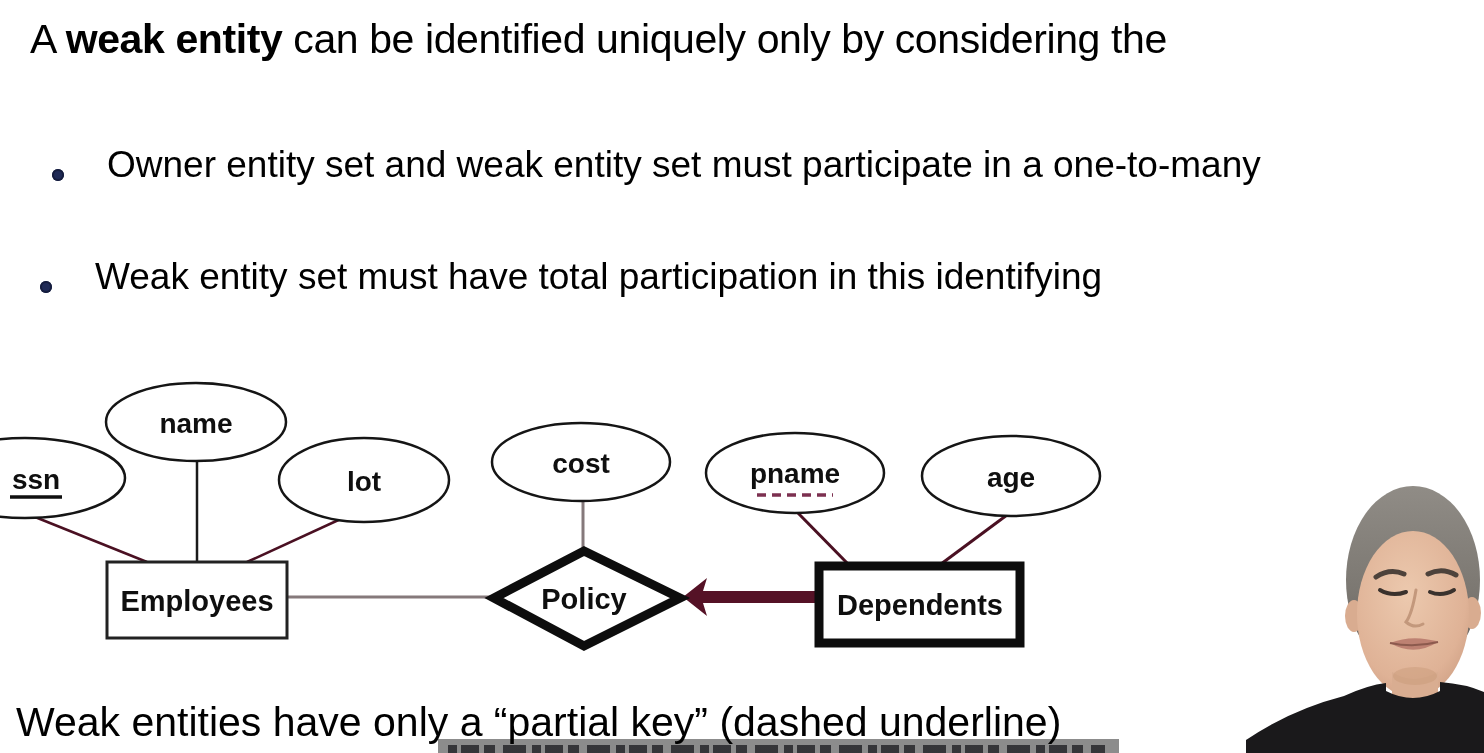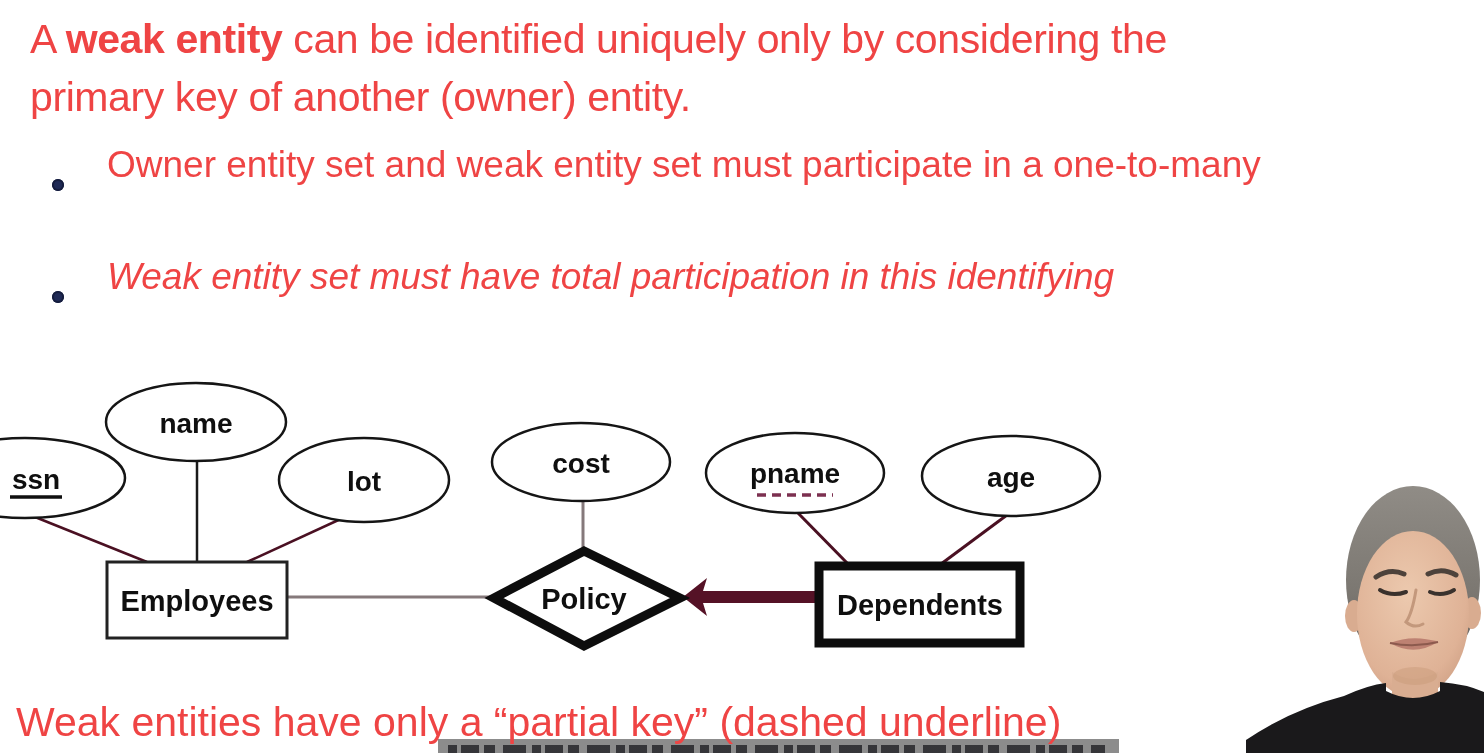--- a/index.html
+++ b/index.html
@@ -1,23 +1,23 @@
 <!DOCTYPE html>
 <html><head>
 <meta charset="utf-8">
 <style>
   html,body{margin:0;padding:0;background:#ffffff;}
   .stage{
     position:relative;width:1484px;height:753px;background:#ffffff;overflow:hidden;
-    font-family:"Liberation Sans",sans-serif;color:#ef4444;
+    font-family:"Liberation Sans",sans-serif;color:#000000;
   }
   .title{position:absolute;left:30px;top:10px;font-size:41px;line-height:58px;
          letter-spacing:-0.4px;white-space:nowrap;}
   .title b{font-weight:700;}
-  .bullet{position:absolute;display:flex;align-items:flex-end;}
+  .bullet{position:absolute;display:flex;align-items:center;}
   .bullet-dot{width:12px;height:12px;border-radius:50%;background:#1f2a56;
               box-shadow:inset 0 0 0 2px #151d3e;margin-top:20px;flex:0 0 auto;}
   .bullet-text{margin-left:43px;font-size:37px;line-height:53px;white-space:nowrap;}
   .footer-line{position:absolute;left:16px;top:699px;font-size:41px;white-space:nowrap;z-index:3;}
   .diagram-svg{position:absolute;left:0;top:370px;z-index:1;}
   .caption-bar{position:absolute;left:438px;top:739px;width:681px;height:14px;
                background:#8c8c8c;z-index:2;}
   .caption-marks{position:absolute;left:10px;right:14px;top:6px;height:8px;opacity:.85;
     background:
       repeating-linear-gradient(90deg,
@@ -28,31 +28,30 @@
   .webcam{position:absolute;left:1240px;top:478px;width:244px;height:275px;z-index:4;}
   .diagram-label{font-family:"Liberation Sans",sans-serif;font-weight:700;fill:#0f0f0f;}
 </style>
 </head>
 <body>
 
 <div class="stage">
 
   <div class="title">
     <div><span>A </span><b>weak entity</b><span> can be identified uniquely only by considering the</span></div>
-    <div>primary key of another (owner) entity.</div>
   </div>
 
   <div class="bullet" style="left:52px;top:138px;">
     <div class="bullet-dot"></div>
     <div class="bullet-text">
       <div>Owner entity set and weak entity set must participate in a one-to-many</div>
     </div>
   </div>
 
-  <div class="bullet" style="left:52px;top:250px;font-style:italic;">
+  <div class="bullet" style="left:40px;top:250px;">
     <div class="bullet-dot"></div>
     <div class="bullet-text">
       <div>Weak entity set must have total participation in this identifying</div>
     </div>
   </div>
 
   <svg class="diagram-svg" width="1160" height="290" viewBox="0 370 1160 290">
 
     <line x1="35" y1="517" x2="147" y2="562" stroke-width="2.5" stroke="#4a1022"></line>
     <line x1="197" y1="461" x2="197" y2="562" stroke="#1a1a1a" stroke-width="2.5"></line>

